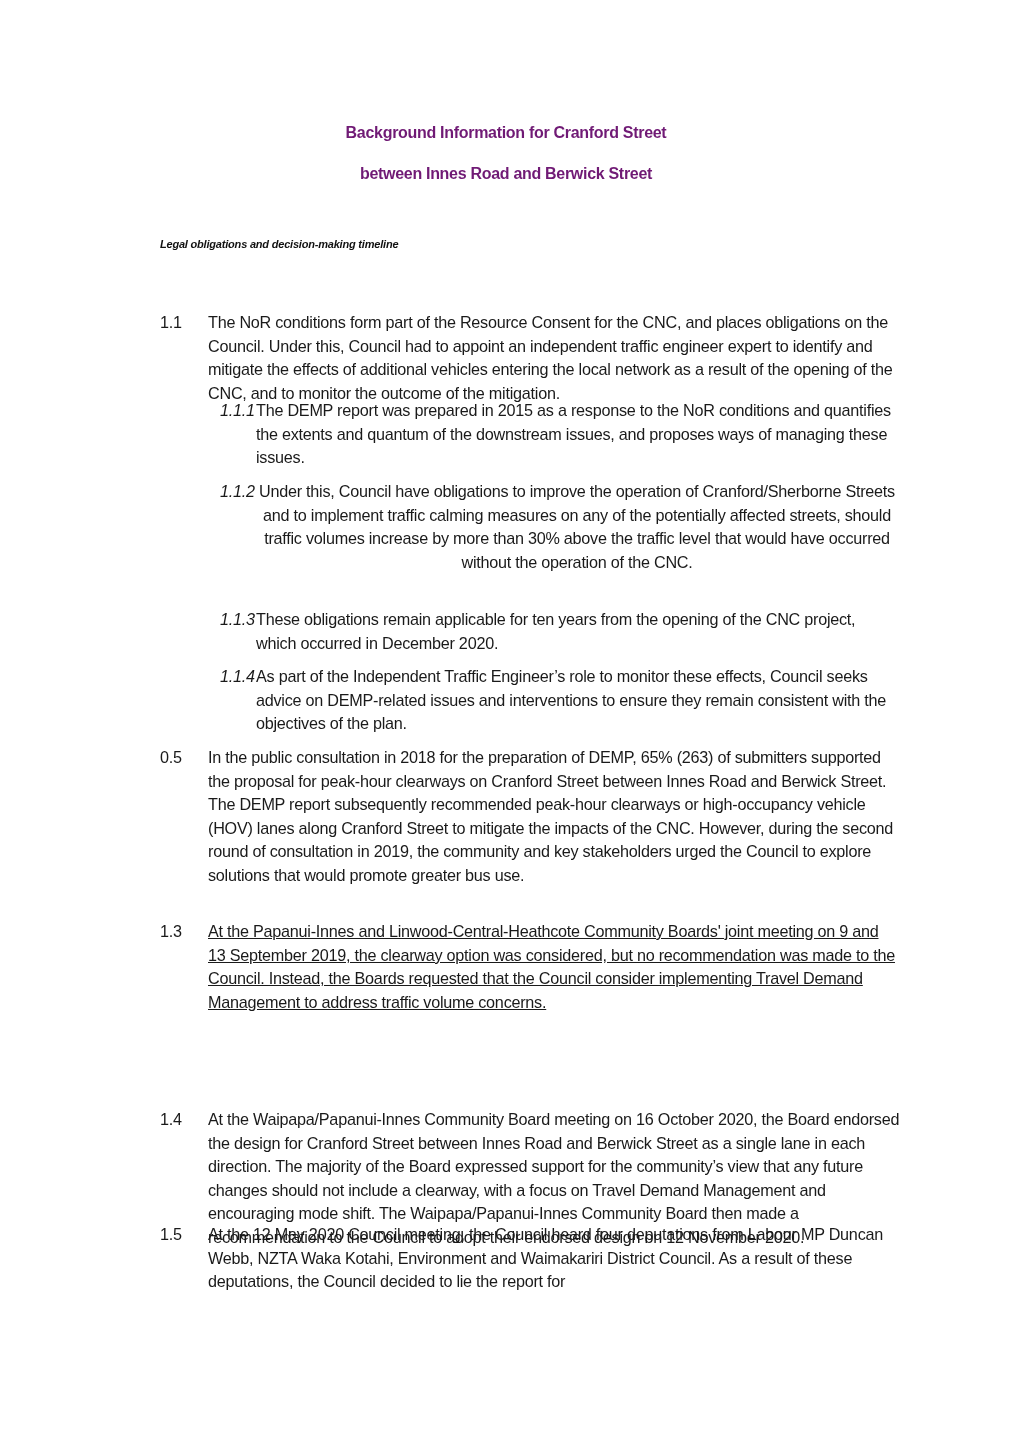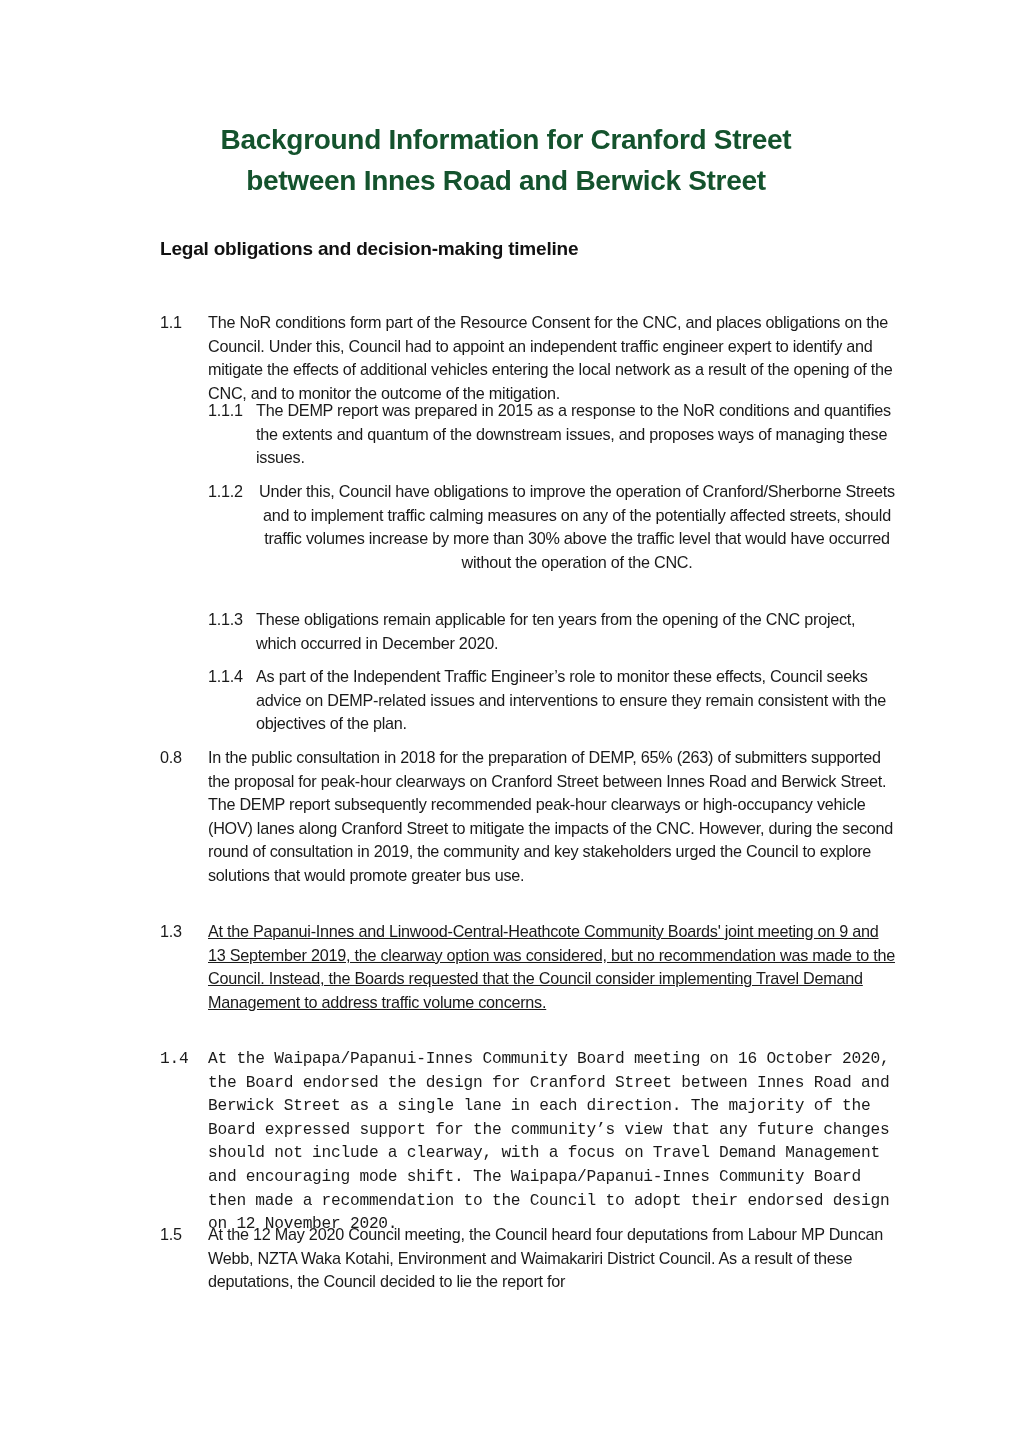--- a/index.html
+++ b/index.html
@@ -1,27 +1,27 @@
 <!DOCTYPE html>
 <html><head>
   <meta charset="utf-8">
   <style>
     html, body { margin: 0; padding: 0; background: #ffffff; }
     body { width: 1012px; height: 1433px; position: relative; overflow: hidden;
            font-family: "Liberation Sans", sans-serif; color: #1a1a1a; }
     .title { position: absolute; left: 0; width: 1012px; text-align: center;
-             font-weight: bold; font-size: 28px; letter-spacing: -0.3px; color: #14532d; }
+             font-weight: bold; font-size: 16px; letter-spacing: -0.3px; color: #701a75; }
     .t1 { top: 124px; }
     .t2 { top: 165px; }
-    .heading { position: absolute; left: 160px; top: 238px; font-weight: bold; font-size: 19px; color: #111; letter-spacing: -0.2px; }
+    .heading { position: absolute; left: 160px; top: 238px; font-weight: bold; font-size: 11px; color: #111; letter-spacing: -0.2px; font-style: italic; }
     .para { position: absolute; left: 160px; width: 740px; font-size: 16.2px; line-height: 23.6px; letter-spacing: -0.25px; }
     .para .num { position: absolute; left: 0; top: 0; }
     .para .txt { margin-left: 48px; display: block; }
     .sub { position: absolute; left: 208px; width: 690px; font-size: 16.2px; line-height: 23.6px; letter-spacing: -0.25px; }
-    .sub .num { position: absolute; left: 0; top: 0; }
+    .sub .num { position: absolute; left: 12px; top: 0; font-style: italic; }
     .sub .txt { margin-left: 48px; display: block; }
   </style>
 </head>
 <body>
 
 <div class="title t1">Background Information for Cranford Street</div>
 <div class="title t2">between Innes Road and Berwick Street</div>
 
 <div class="heading">Legal obligations and decision-making timeline</div>
 
@@ -44,30 +44,30 @@
   <span class="num">1.1.3</span>
   <span class="txt">These obligations remain applicable for ten years from the opening of the CNC project, which occurred in December 2020.</span>
 </div>
 
 <div class="sub" style="top:665px;">
   <span class="num">1.1.4</span>
   <span class="txt">As part of the Independent Traffic Engineer’s role to monitor these effects, Council seeks advice on DEMP-related issues and interventions to ensure they remain consistent with the objectives of the plan.</span>
 </div>
 
 <div class="para" style="top:746px;">
-  <span class="num">0.8</span>
+  <span class="num">0.5</span>
   <span class="txt">In the public consultation in 2018 for the preparation of DEMP, 65% (263) of submitters supported the proposal for peak-hour clearways on Cranford Street between Innes Road and Berwick Street. The DEMP report subsequently recommended peak-hour clearways or high-occupancy vehicle (HOV) lanes along Cranford Street to mitigate the impacts of the CNC. However, during the second round of consultation in 2019, the community and key stakeholders urged the Council to explore solutions that would promote greater bus use.</span>
 </div>
 
 <div class="para" style="top:920px;text-decoration:underline;">
   <span class="num">1.3</span>
   <span class="txt">At the Papanui-Innes and Linwood-Central-Heathcote Community Boards' joint meeting on 9 and 13 September 2019, the clearway option was considered, but no recommendation was made to the Council. Instead, the Boards requested that the Council consider implementing Travel Demand Management to address traffic volume concerns.</span>
 </div>
 
-<div class="para" style="top:1048px;font-family:Liberation Mono, monospace;">
+<div class="para" style="top:1108px;">
   <span class="num">1.4</span>
   <span class="txt">At the Waipapa/Papanui-Innes Community Board meeting on 16 October 2020, the Board endorsed the design for Cranford Street between Innes Road and Berwick Street as a single lane in each direction. The majority of the Board expressed support for the community’s view that any future changes should not include a clearway, with a focus on Travel Demand Management and encouraging mode shift. The Waipapa/Papanui-Innes Community Board then made a recommendation to the Council to adopt their endorsed design on 12 November 2020.</span>
 </div>
 
 <div class="para" style="top:1223px;">
   <span class="num">1.5</span>
   <span class="txt">At the 12 May 2020 Council meeting, the Council heard four deputations from Labour MP Duncan Webb, NZTA Waka Kotahi, Environment and Waimakariri District Council. As a result of these deputations, the Council decided to lie the report for</span>
 </div>
 
 </body></html>

